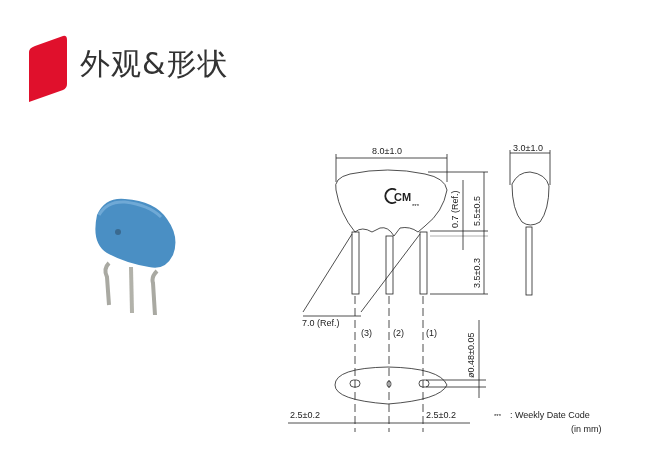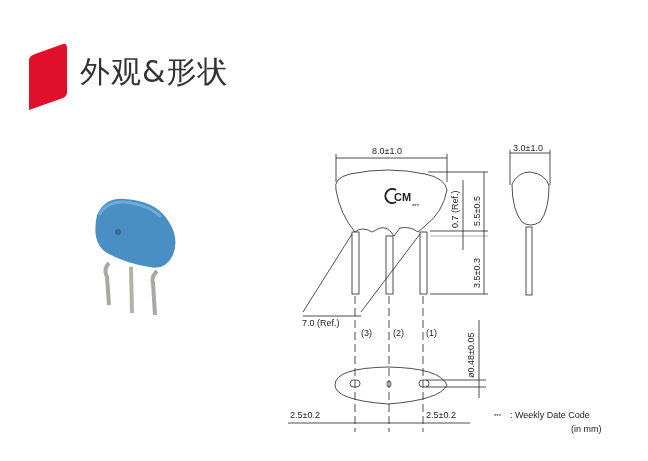--- a/index.html
+++ b/index.html
@@ -1,18 +1,18 @@
 <!DOCTYPE html>
 <html><head>
 <meta charset="utf-8">
 <style>
   html, body { margin:0; padding:0; background:#ffffff; }
   body { width:648px; height:461px; position:relative; overflow:hidden;
          font-family:"DejaVu Sans", sans-serif; }
-  .header { position:absolute; left:0; top:0; width:516px; height:120px;margin-top:8px; }
+  .header { position:absolute; left:0; top:0; width:516px; height:120px; }
   .badge { position:absolute; left:25px; top:34px; width:42px; height:68px; }
   .title { position:absolute; left:80px; top:44px; font-size:30px; color:#333;
            letter-spacing:1px; font-family:"DejaVu Sans", sans-serif; }
   .photo { position:absolute; left:85px; top:185px; width:110px; height:130px; }
   .drawing { position:absolute; left:280px; top:135px; width:368px; height:326px; }
   svg text { font-family:"Liberation Sans", sans-serif; fill:#222; }
 </style>
 </head>
 <body>
 

